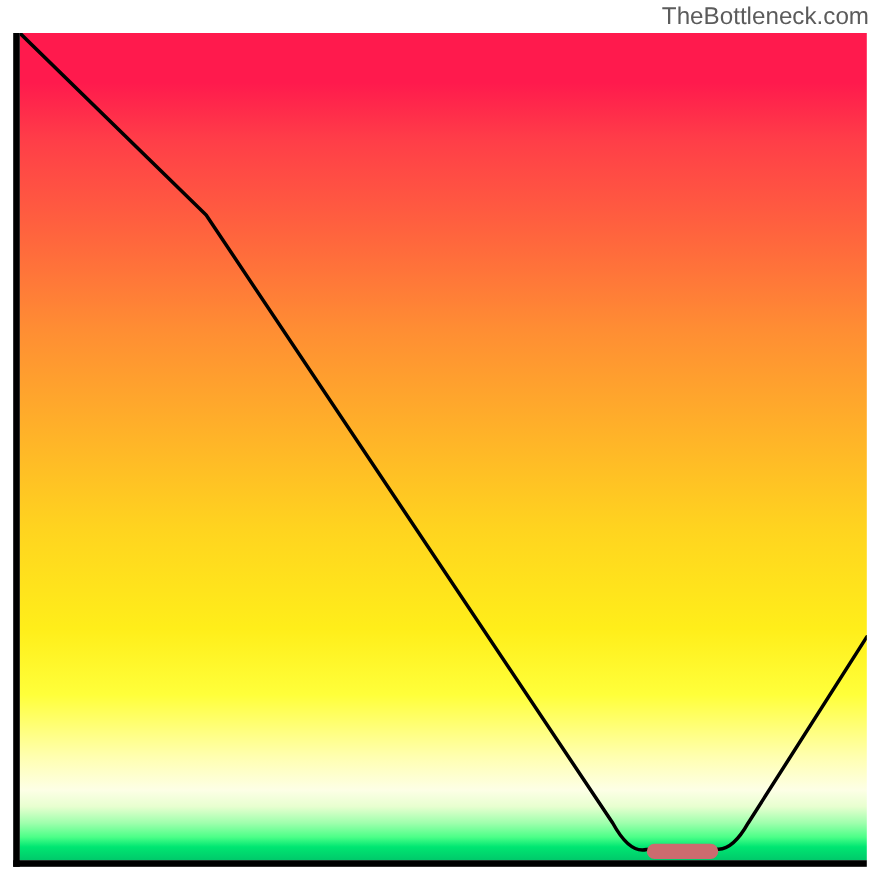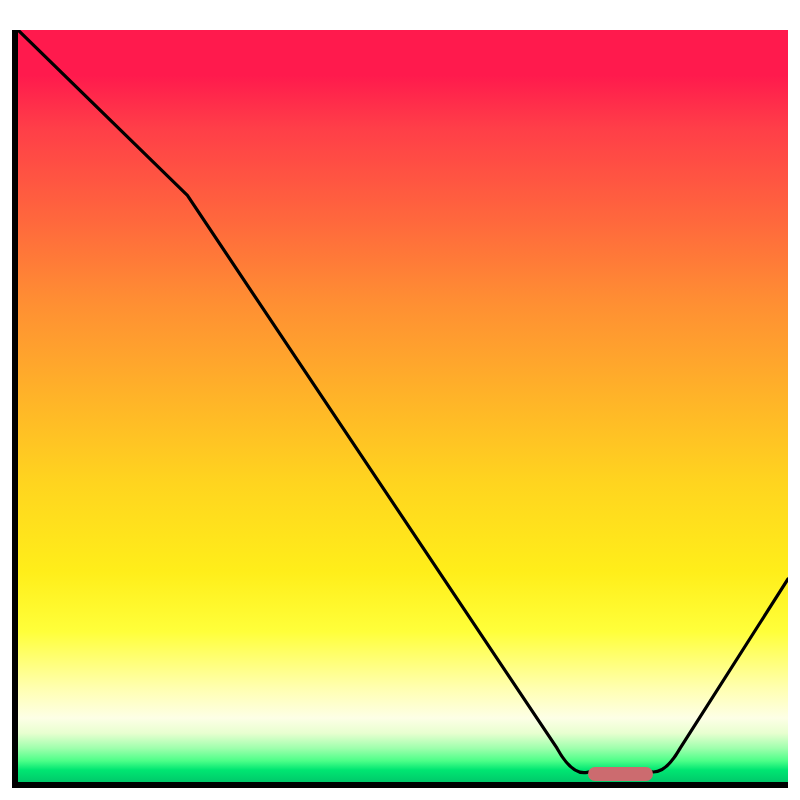--- a/index.html
+++ b/index.html
@@ -73,20 +73,21 @@
     position: absolute;
     height: 14px;
     border-radius: 7px;
     background: #cc6b6f;
   }
 </style>
 </head>
 <body>
 <div class="wrap">
 
+  <div class="watermark">TheBottleneck.com</div>
 
   <div class="plot">
 
     <div class="grad"></div>
 
     <svg class="curve" viewBox="0 0 770 752" preserveAspectRatio="none">
       <path id="curve-path" d="M 0 0 L 169.4 165.43999999999994 L 539 718.16 Q 554.4 746.224 569.8 742.224 L 631.4 741.472 Q 646.8 745.472 662.2 718.16 L 770 548.96" fill="none" stroke="#000" stroke-width="3.2" stroke-linecap="round" stroke-linejoin="round"></path>
     </svg>
 
     <div class="marker" id="opt-marker" style="left: 575.8px; width: 65.45px; top: 736.728px; background: rgb(204, 107, 111);"></div>

